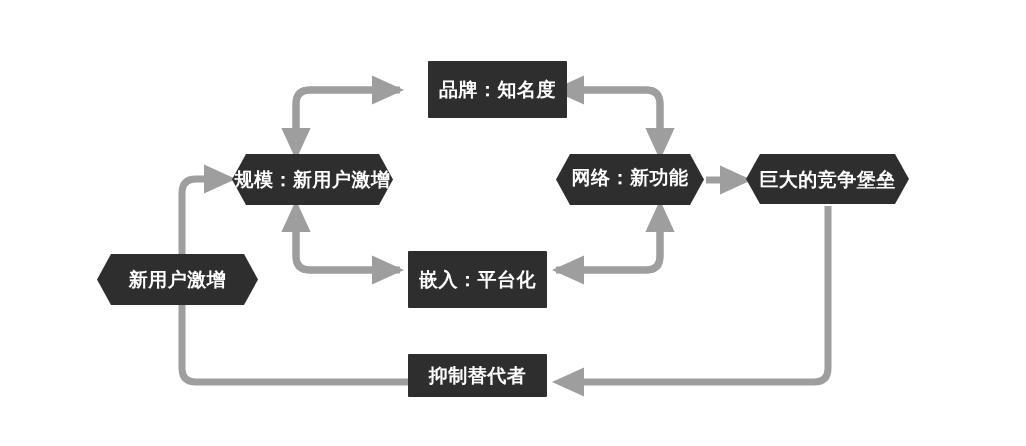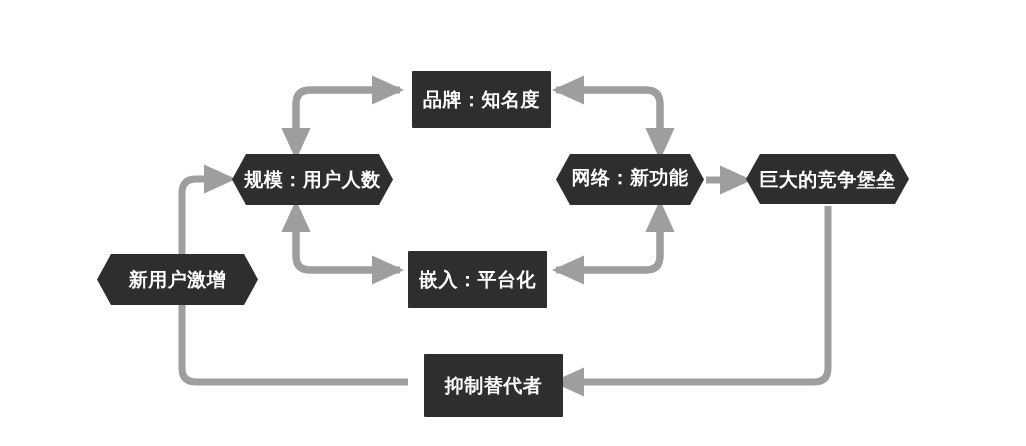--- a/index.html
+++ b/index.html
@@ -82,41 +82,41 @@
       <path d="M 660,214 L 660,256 Q 660,270 646,270 L 566,270"></path>
 
       <path d="M 706,180 L 738,180"></path>
 
       <path d="M 828,206 L 828,368 Q 828,382 814,382 L 566,382"></path>
 
       <path d="M 408,382 L 196,382 Q 182,382 182,368 L 182,193 Q 182,179 196,179 L 222,179"></path>
     </g>
   </svg>
 
-  <div class="node rect" style="left:412px; top:61px; width:139px; height:57px;margin-top:10px;">
+  <div class="node rect" style="left:428px; top:61px; width:139px; height:57px;">
     <span class="label">品牌：知名度</span>
   </div>
 
   <div class="node hex" style="left:232px; top:154px; width:161px; height:51px;">
-    <span class="label">规模：用户人数</span>
+    <span class="label">规模：新用户激增</span>
   </div>
 
   <div class="node hex" style="left:556px; top:154px; width:148px; height:51px;font-family:Liberation Mono, monospace;">
     <span class="label">网络：新功能</span>
   </div>
 
   <div class="node hex" style="left:746px; top:154px; width:163px; height:50px;">
     <span class="label">巨大的竞争堡垒</span>
   </div>
 
   <div class="node hex" style="left:97px; top:254px; width:161px; height:51px;">
     <span class="label">新用户激增</span>
   </div>
 
   <div class="node rect" style="left:408px; top:251px; width:139px; height:57px;">
     <span class="label">嵌入：平台化</span>
   </div>
 
-  <div class="node rect" style="left:424px; top:354px; width:139px; height:63px;">
+  <div class="node rect" style="left:408px; top:354px; width:139px; height:43px;">
     <span class="label">抑制替代者</span>
   </div>
 
 </div>
 
 </body></html>

